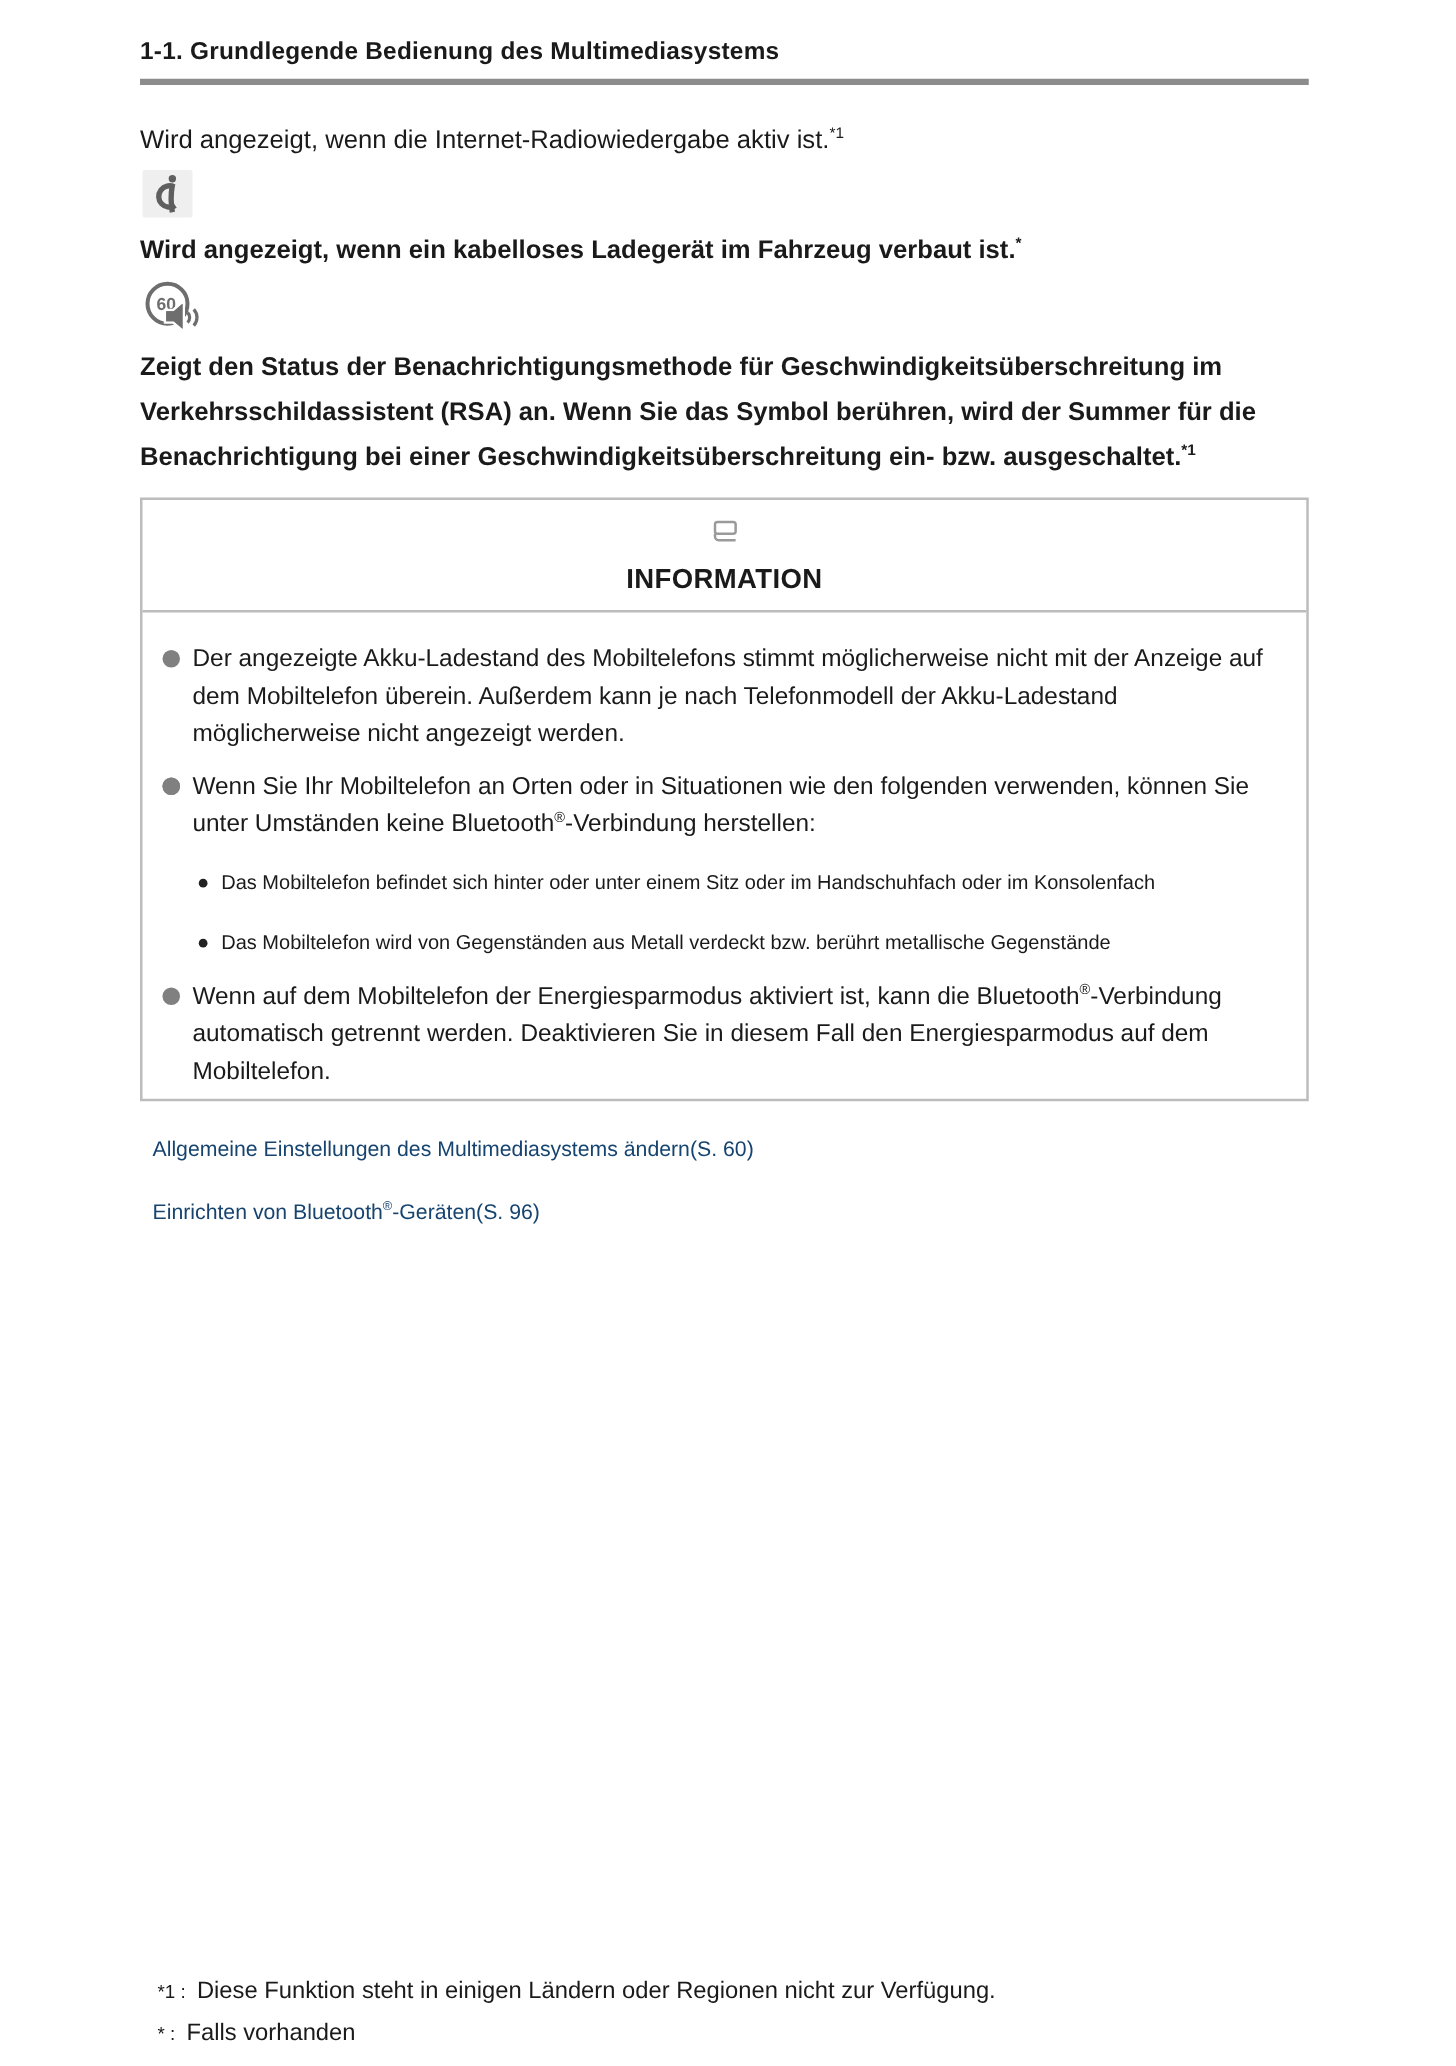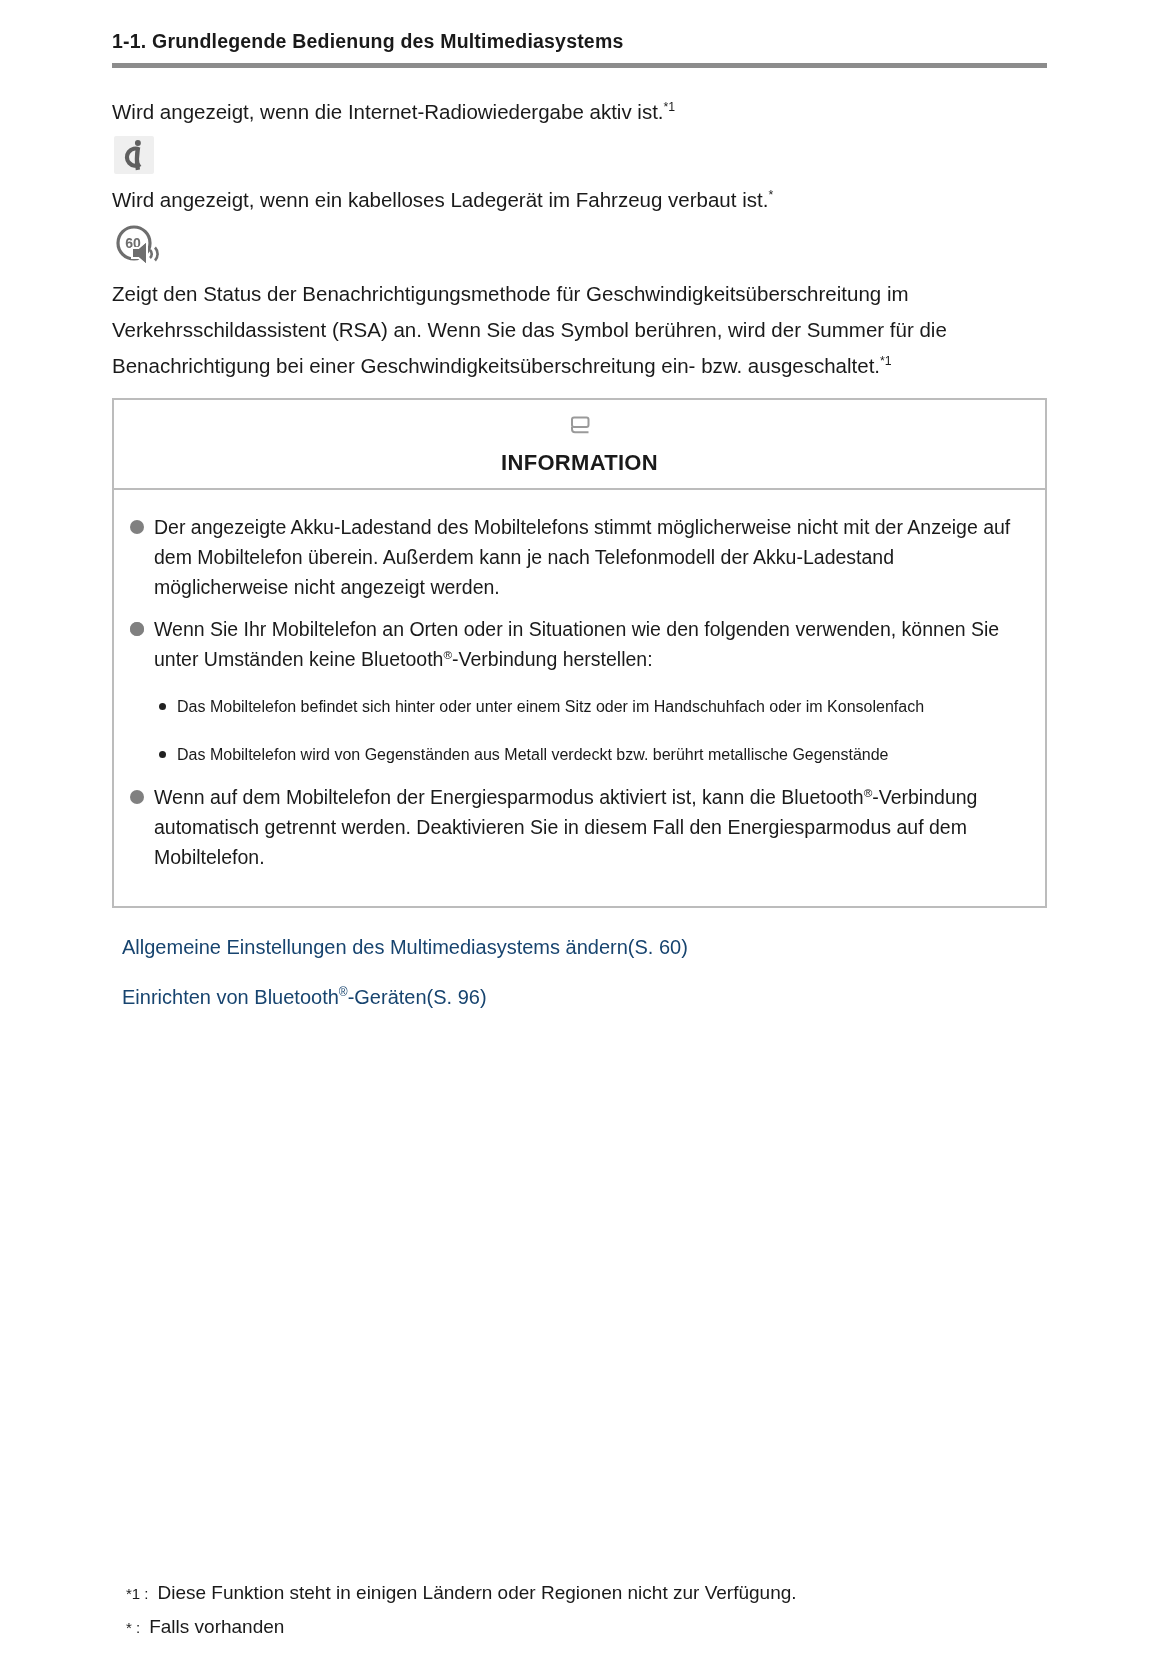--- a/index.html
+++ b/index.html
@@ -12,60 +12,60 @@
     overflow: hidden;
   }
   .page { padding: 30px 118px 0 112px; height: 100%; position: relative; border-radius: 11px; }
 
   
   .hdr-title { font-size: 19.5px; font-weight: bold; letter-spacing: .2px; }
   .hdr-rule { height: 5px; background: var(--rule_gray, #8c8c8c); margin-top: 10px; }
 
   
   .body-p { font-size: 20.5px; line-height: 36px; margin-top: 26px; }
-  .body-p.after-icon { margin-top: 8px; }
+  .body-p.after-icon { margin-top: 8px; font-weight: bold; }
   sup { font-size: 60%; line-height: 0; vertical-align: super; }
 
   
   .qi-box {
     margin: 6px 0 0 2px; width: 40px; height: 38px;
     background: var(--icon_bg, #efefef); border-radius: 2px;
     display: flex; align-items: center; justify-content: center;
   }
   
   .speed-box { margin: 6px 0 0 1px; width: 54px; height: 44px; }
 
   
   .info-box { margin-top: 14px; border: 2px solid var(--border_gray, #bcbcbc); }
   .info-hdr {
     display: flex; align-items: center; gap: 12px;
     padding: 12px 14px; border-bottom: 2px solid var(--border_gray, #bcbcbc); flex-direction: column;
   }
   .info-title { font-size: 22px; font-weight: bold; letter-spacing: .3px; }
-  .info-body { padding: 10px 16px 34px 16px; }
+  .info-body { padding: 10px 16px 7px 16px; }
   .bullet { position: relative; padding-left: 24px; margin-top: 12px; font-size: 19.5px; line-height: 30px; }
   .bullet .dot {
     position: absolute; left: 0; top: 8px; width: 14px; height: 14px;
     border-radius: 50%; background: var(--bullet_gray, #808080);
   }
   .subbullet { position: relative; padding-left: 47px; margin-top: 18px; font-size: 16px; line-height: 30px; }
   .subbullet .subdot {
     position: absolute; left: 29px; top: 11px; width: 7px; height: 7px;
     border-radius: 50%; background: #222;
   }
 
   
   .vl { display: flex; align-items: center; gap: 8px; margin-top: 36px; }
   .vl-short { width: 44px; height: 3px; background: #141414; }
   .vl-long { flex: 1; height: 3px; background: #141414; }
   .vl-title { font-size: 22.5px; font-weight: bold; padding: 0 4px; }
   .doc-link {
     display: block; margin: 24px 0 0 10px;
     color: var(--link, #17446f); text-decoration: none;
-    font-size: 20px; line-height: 30px;
+    font-size: 17px; line-height: 30px;
   }
   .doc-link + .doc-link { margin-top: 20px; }
 
   
   .footer { position: absolute; left: 112px; right: 118px; top: 1576px; }
   .fn { padding-left: 14px; font-size: 19px; line-height: 33px; }
   .fn-marker { font-size: 15px; padding-right: 9px; }
   .page-num { margin-top: 14px; font-size: 31px; font-weight: bold; letter-spacing: .5px; }
 
   svg { display: block; }

